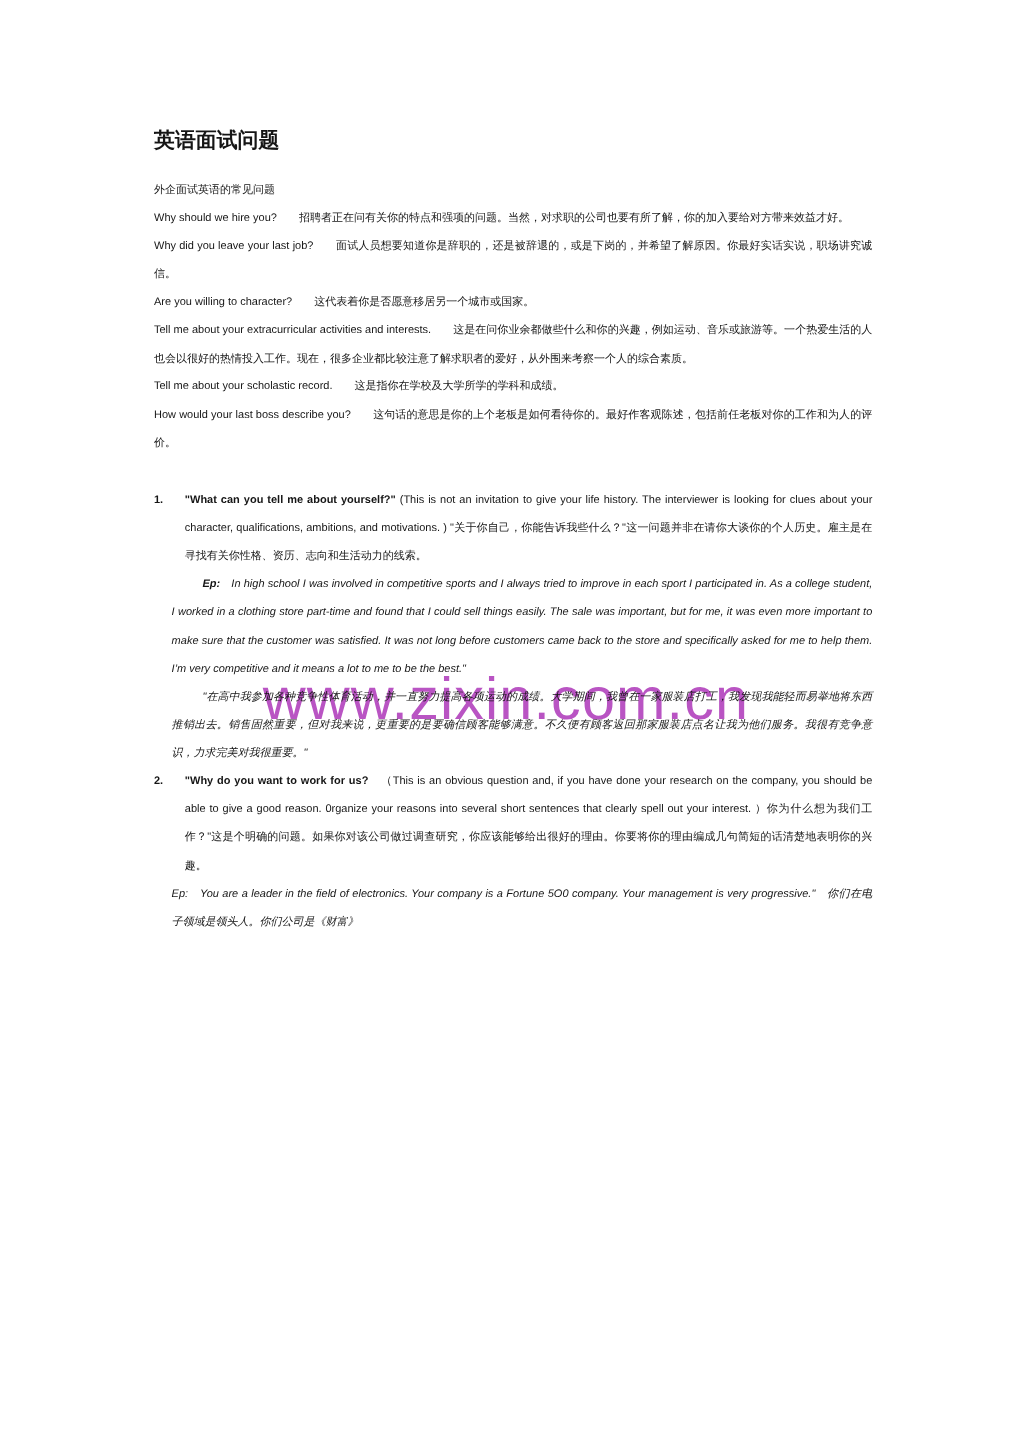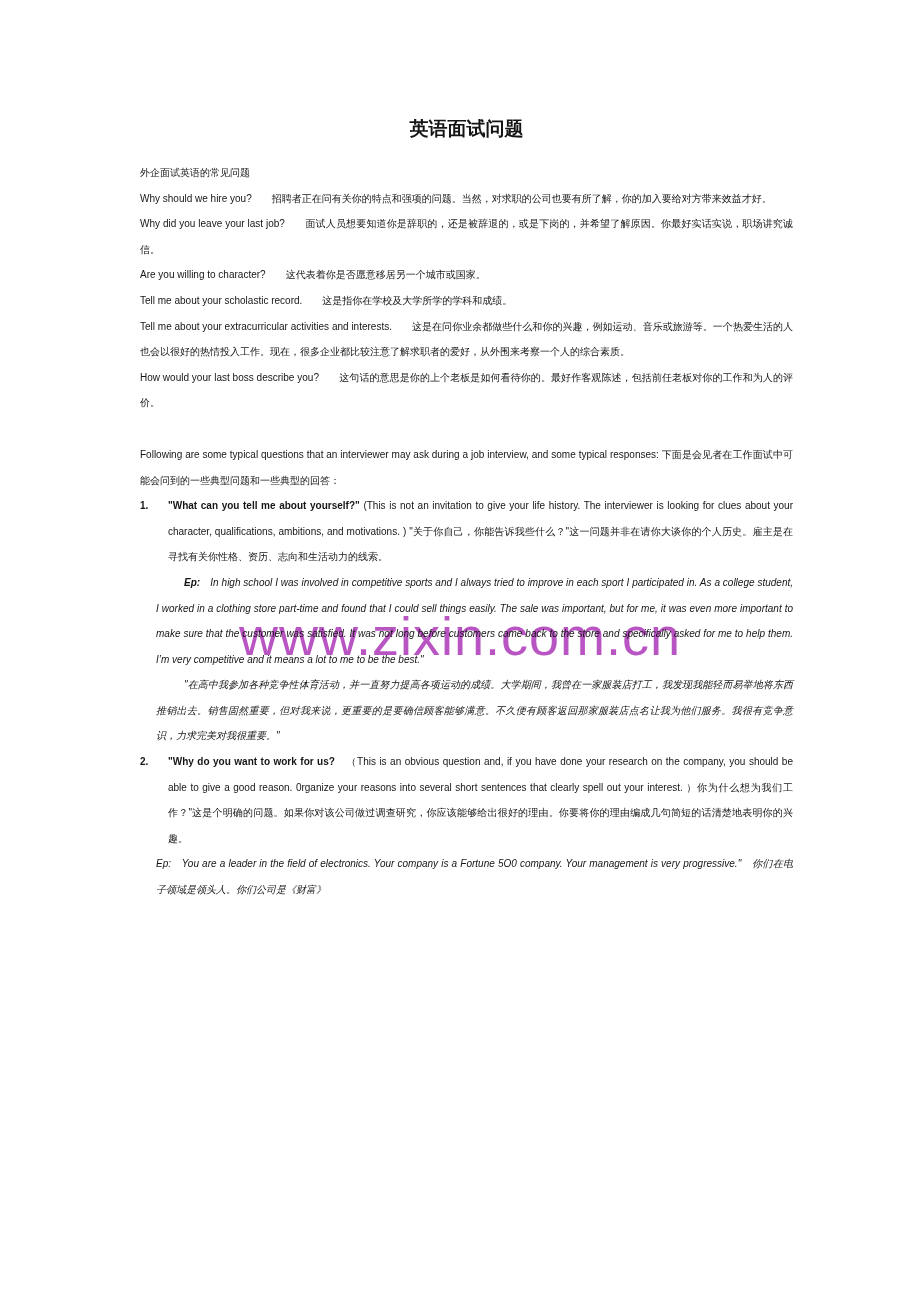--- a/index.html
+++ b/index.html
@@ -26,21 +26,20 @@
     color: #a21caf;
     opacity: 0.75;
     z-index: 0;
     white-space: nowrap;
     pointer-events: none;
   }
   .doc-title {
     position: relative; z-index: 1;
     font-size: 19px;
     font-weight: bold;
-    text-align: center;
     line-height: 26px;
     margin-bottom: 18px;
   }
   .content {
     position: relative; z-index: 1;
     width: 653px;
   }
   .para {
     font-size: 10px;
     line-height: 25.6px;
@@ -64,24 +63,23 @@
 <body>
 
 <div class="page">
   <div class="watermark">www.zixin.com.cn</div>
   <h1 class="doc-title">英语面试问题</h1>
   <div class="content" id="content">
       <div class="para"><span>外企面试英语的常见问题</span></div>
       <div class="para"><span>Why should we hire you?</span><span>　　招聘者正在问有关你的特点和强项的问题。当然，对求职的公司也要有所了解，你的加入要给对方带来效益才好。</span></div>
       <div class="para"><span>Why did you leave your last job?</span><span>　　面试人员想要知道你是辞职的，还是被辞退的，或是下岗的，并希望了解原因。你最好实话实说，职场讲究诚信。</span></div>
       <div class="para"><span>Are you willing to character?</span><span>　　这代表着你是否愿意移居另一个城市或国家。</span></div>
+      <div class="para"><span>Tell me about your extracurricular activities and interests.</span><span>　　这是在问你业余都做些什么和你的兴趣，例如运动、音乐或旅游等。一个热爱生活的人也会以很好的热情投入工作。现在，很多企业都比较注意了解求职者的爱好，从外围来考察一个人的综合素质。</span></div>
       <div class="para"><span>Tell me about your scholastic record.</span><span>　　这是指你在学校及大学所学的学科和成绩。</span></div>
-      <div class="para"><span>Tell me about your extracurricular activities and interests.</span><span>　　这是在问你业余都做些什么和你的兴趣，例如运动、音乐或旅游等。一个热爱生活的人也会以很好的热情投入工作。现在，很多企业都比较注意了解求职者的爱好，从外围来考察一个人的综合素质。</span></div>
       <div class="para"><span>How would your last boss describe you?</span><span>　　这句话的意思是你的上个老板是如何看待你的。最好作客观陈述，包括前任老板对你的工作和为人的评价。</span></div>
       <div class="spacer"></div>
-      <div class="para"><span>Following are some typical questions that an interviewer may ask during a job interview, and some typical responses: 下面是会见者在工作面试中可能会问到的一些典型问题和一些典型的回答：</span></div>
       <div class="para numbered"><span class="num">1.</span><span class="bold">"What can you tell me about yourself?"</span><span> (This is not an invitation to give your life history. The interviewer is looking for clues about your character, qualifications, ambitions, and motivations. ) "关于你自己，你能告诉我些什么？"这一问题并非在请你大谈你的个人历史。雇主是在寻找有关你性格、资历、志向和生活动力的线索。</span></div>
       <div class="para sub indent-first"><span class="bold">Ep:</span><span>　In high school I was involved in competitive sports and I always tried to improve in each sport I participated in. As a college student, I worked in a clothing store part-time and found that I could sell things easily. The sale was important, but for me, it was even more important to make sure that the customer was satisfied. It was not long before customers came back to the store and specifically asked for me to help them. I’m very competitive and it means a lot to me to be the best."</span></div>
       <div class="para sub indent-first"><span>"在高中我参加各种竞争性体育活动，并一直努力提高各项运动的成绩。大学期间，我曾在一家服装店打工，我发现我能轻而易举地将东西推销出去。销售固然重要，但对我来说，更重要的是要确信顾客能够满意。不久便有顾客返回那家服装店点名让我为他们服务。我很有竞争意识，力求完美对我很重要。"</span></div>
       <div class="para numbered"><span class="num">2.</span><span class="bold">"Why do you want to work for us?</span><span>　（This is an obvious question and, if you have done your research on the company, you should be able to give a good reason. 0rganize your reasons into several short sentences that clearly spell out your interest. ）你为什么想为我们工作？"这是个明确的问题。如果你对该公司做过调查研究，你应该能够给出很好的理由。你要将你的理由编成几句简短的话清楚地表明你的兴趣。</span></div>
       <div class="para sub"><span>Ep:　You are a leader in the field of electronics. Your company is a Fortune 5O0 company. Your management is very progressive."　你们在电子领域是领头人。你们公司是《财富》</span></div>
     </div>
 </div>
 
 </body></html>

